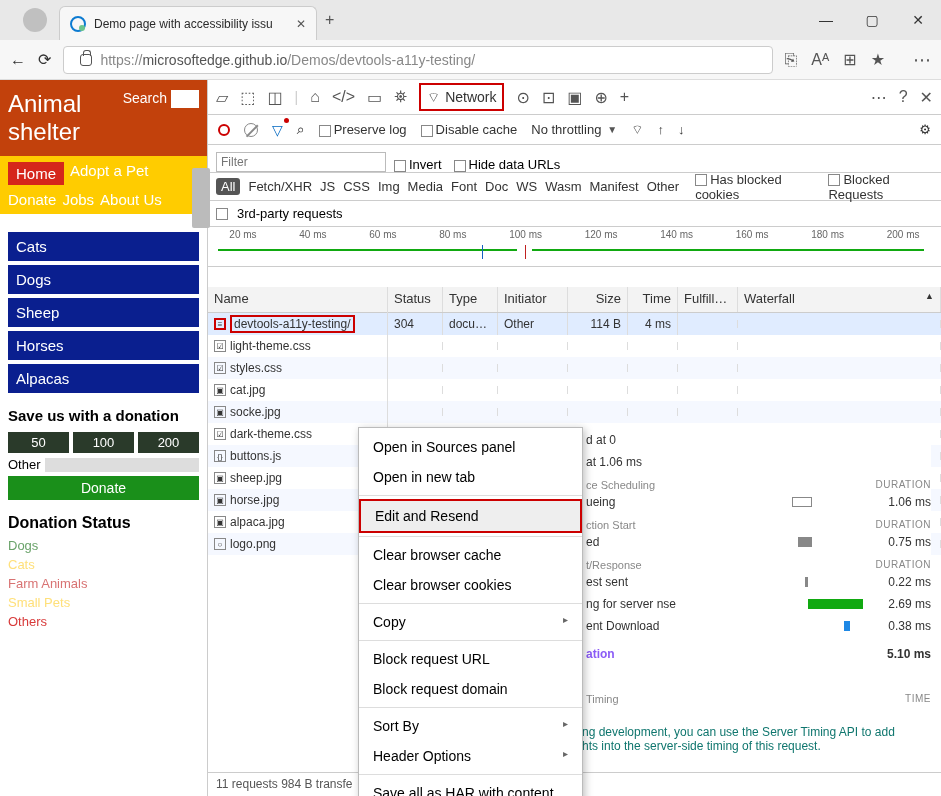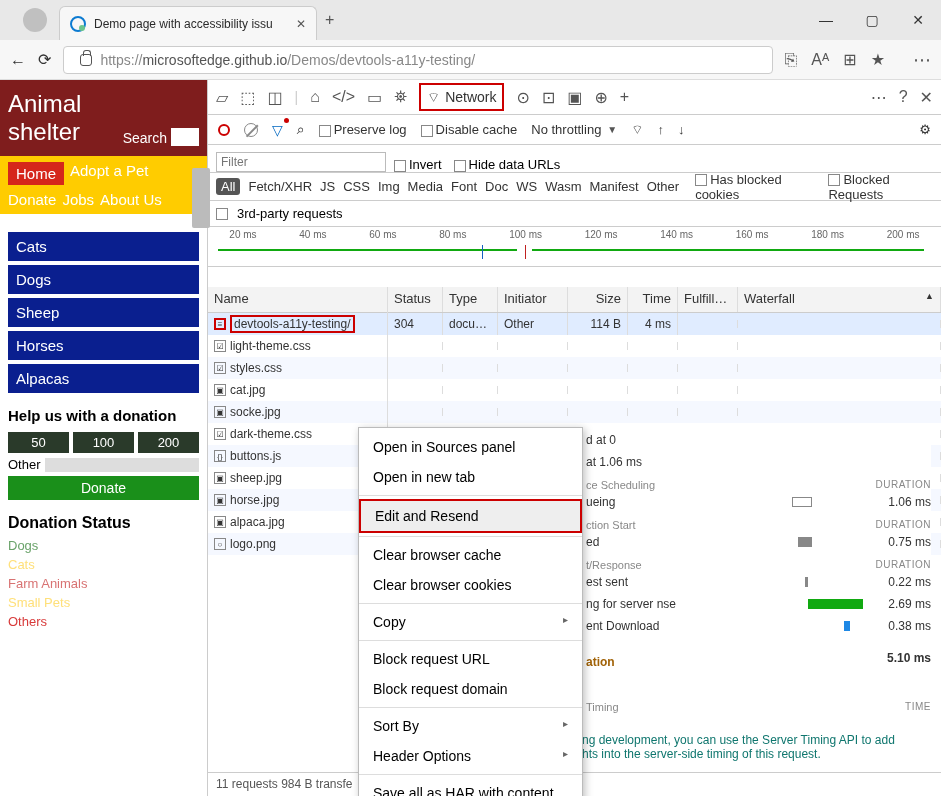--- a/index.html
+++ b/index.html
@@ -27,21 +27,21 @@
 .urlbox .url .gray { color: #888; }
 .tool-icons { display:flex; gap:14px; align-items:center; }
 .tool-icons span { font-size: 16px; color: #555; }
 .star { color: #0067c0; }
 
 
 .main { display: flex; height: calc(796px - 80px); position: relative; }
 
 
 .page { width: 208px; background: #fff; border-right: 1px solid #ccc; display:flex; flex-direction:column; overflow:hidden; }
-.hero { background: #7f1d1d; padding: 10px 8px; color: #fff; display:flex; align-items:flex-end; }
+.hero { background: #c2410c; padding: 10px 8px; color: #fff; display:flex; align-items:flex-start; }
 .hero h1 { font-size: 24px; font-weight: 400; flex:1; }
 .hero .search-lbl { font-size: 14px; margin-right: 4px; }
 .hero .search-box { background: #fff; width: 28px; height: 18px; }
 .mainnav { background: #ffcc00; padding: 6px 8px; display:flex; flex-wrap:wrap; gap: 6px 6px; }
 .mainnav a { color: #fff; font-size: 15px; }
 .mainnav .home { background: #d5261b; padding: 3px 8px; }
 .cats { padding: 18px 8px 4px; display:flex; flex-direction:column; gap:4px; }
 .cats a { background: #0a1f8f; color:#fff; font-size:15px; padding:6px 8px; }
 .help { padding: 10px 8px; }
 .help h3 { font-size: 15px; font-weight: 600; margin-bottom: 8px; }
@@ -105,21 +105,21 @@
 
 .timingpanel { position:absolute; left:582px; top:349px; right:10px; background:#fff; z-index:50; font-size:13px; color:#333; }
 .timingpanel .row { display:flex; padding:4px 0; align-items:center; }
 .timingpanel .lbl { width:140px; font-size:12px; padding-left:4px; }
 .timingpanel .val { width:70px; text-align:right; font-size:12px; }
 .timingpanel .barcell { flex:1; position:relative; height:10px; }
 .timingpanel .bar { position:absolute; height:10px; top:0; }
 .timingpanel .sec { font-size:11px; color:#888; padding-left:4px; display:flex; justify-content:space-between; margin-top:6px; }
 .timingpanel .sec .dur { font-size:10px; letter-spacing:0.5px; }
 .timingpanel .total { font-weight:600; }
-.timingpanel .link { color:#a16207;margin-top:8px; }
+.timingpanel .link { color:#8b5cf6; }
 .timingpanel .note { font-size:12px; color:#0f766e; margin-top:20px; }
 </style>
 </head>
 <body>
 
 <div class="titlebar">
   <div class="avatar"></div>
   <div class="tab">
     <span class="favicon"></span>
     <span class="title">Demo page with accessibility issu</span>
@@ -165,21 +165,21 @@
       <a>About Us</a>
     </div>
     <div class="cats" id="cats">
         <a>Cats</a>
         <a>Dogs</a>
         <a>Sheep</a>
         <a>Horses</a>
         <a>Alpacas</a>
       </div>
     <div class="help">
-      <h3>Help us with a donation</h3>
+      <h3>Save us with a donation</h3>
       <div class="money" id="money">
           <span>50</span>
           <span>100</span>
           <span>200</span>
         </div>
       <div class="other-row">
         <span>Other</span>
         <span class="bar"></span>
       </div>
       <button class="donate-btn">Donate</button>

